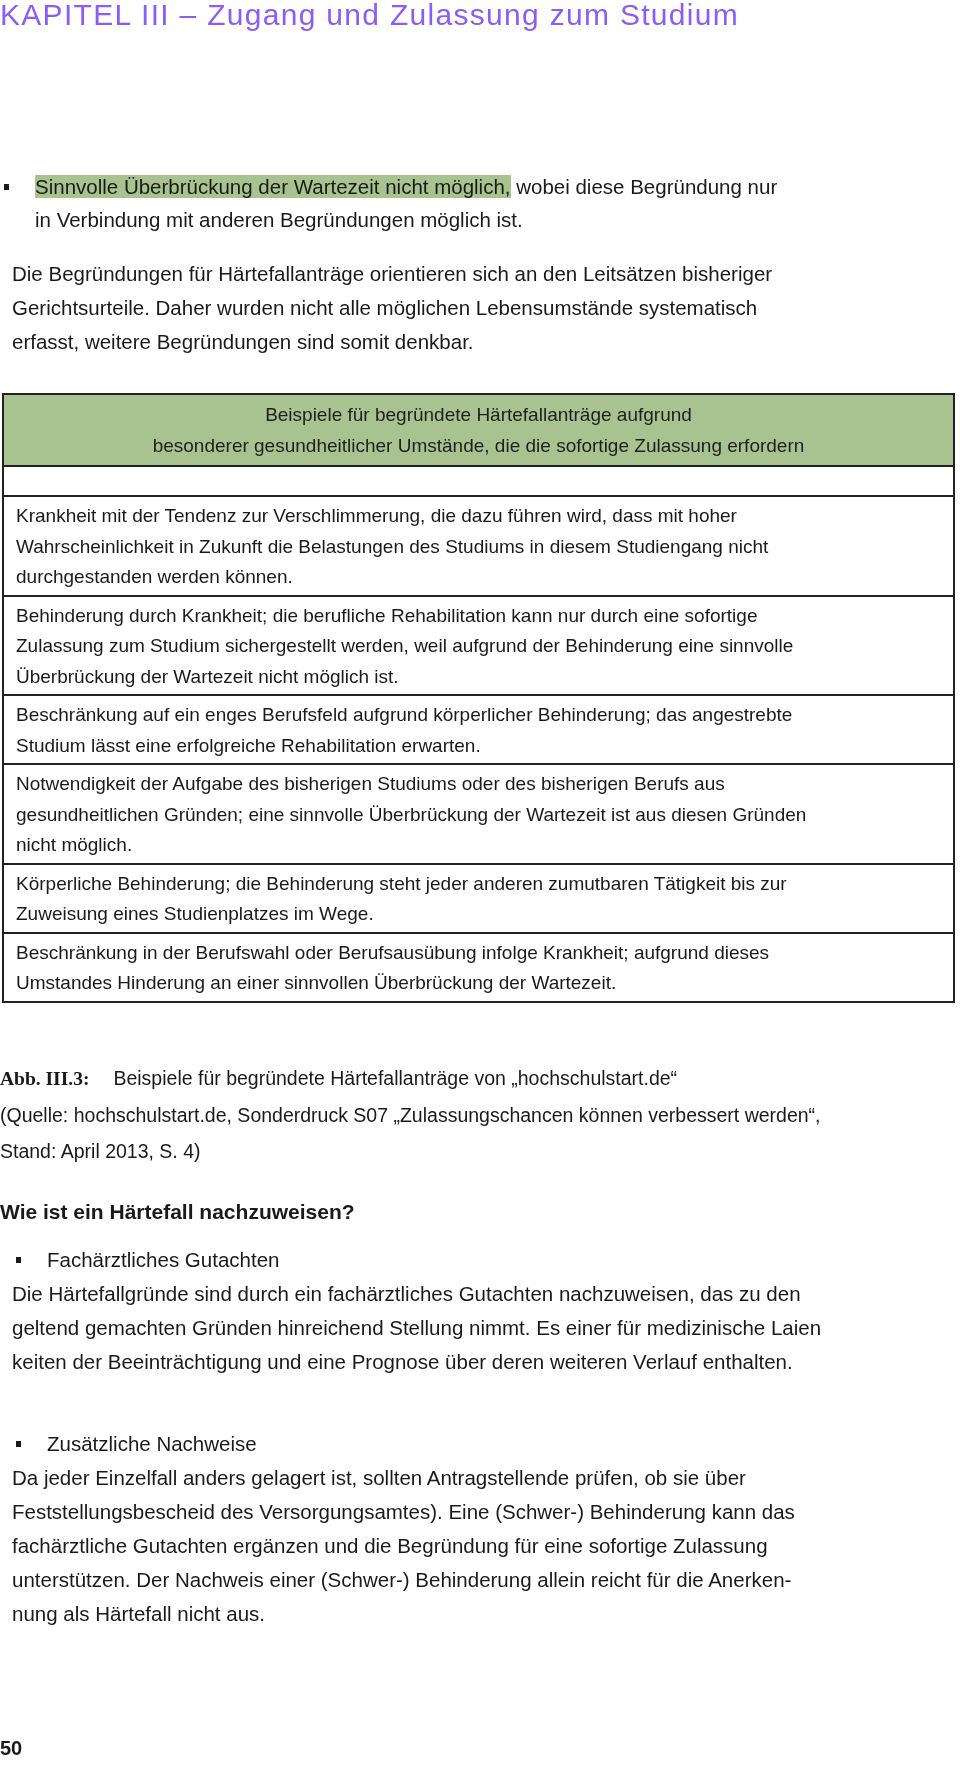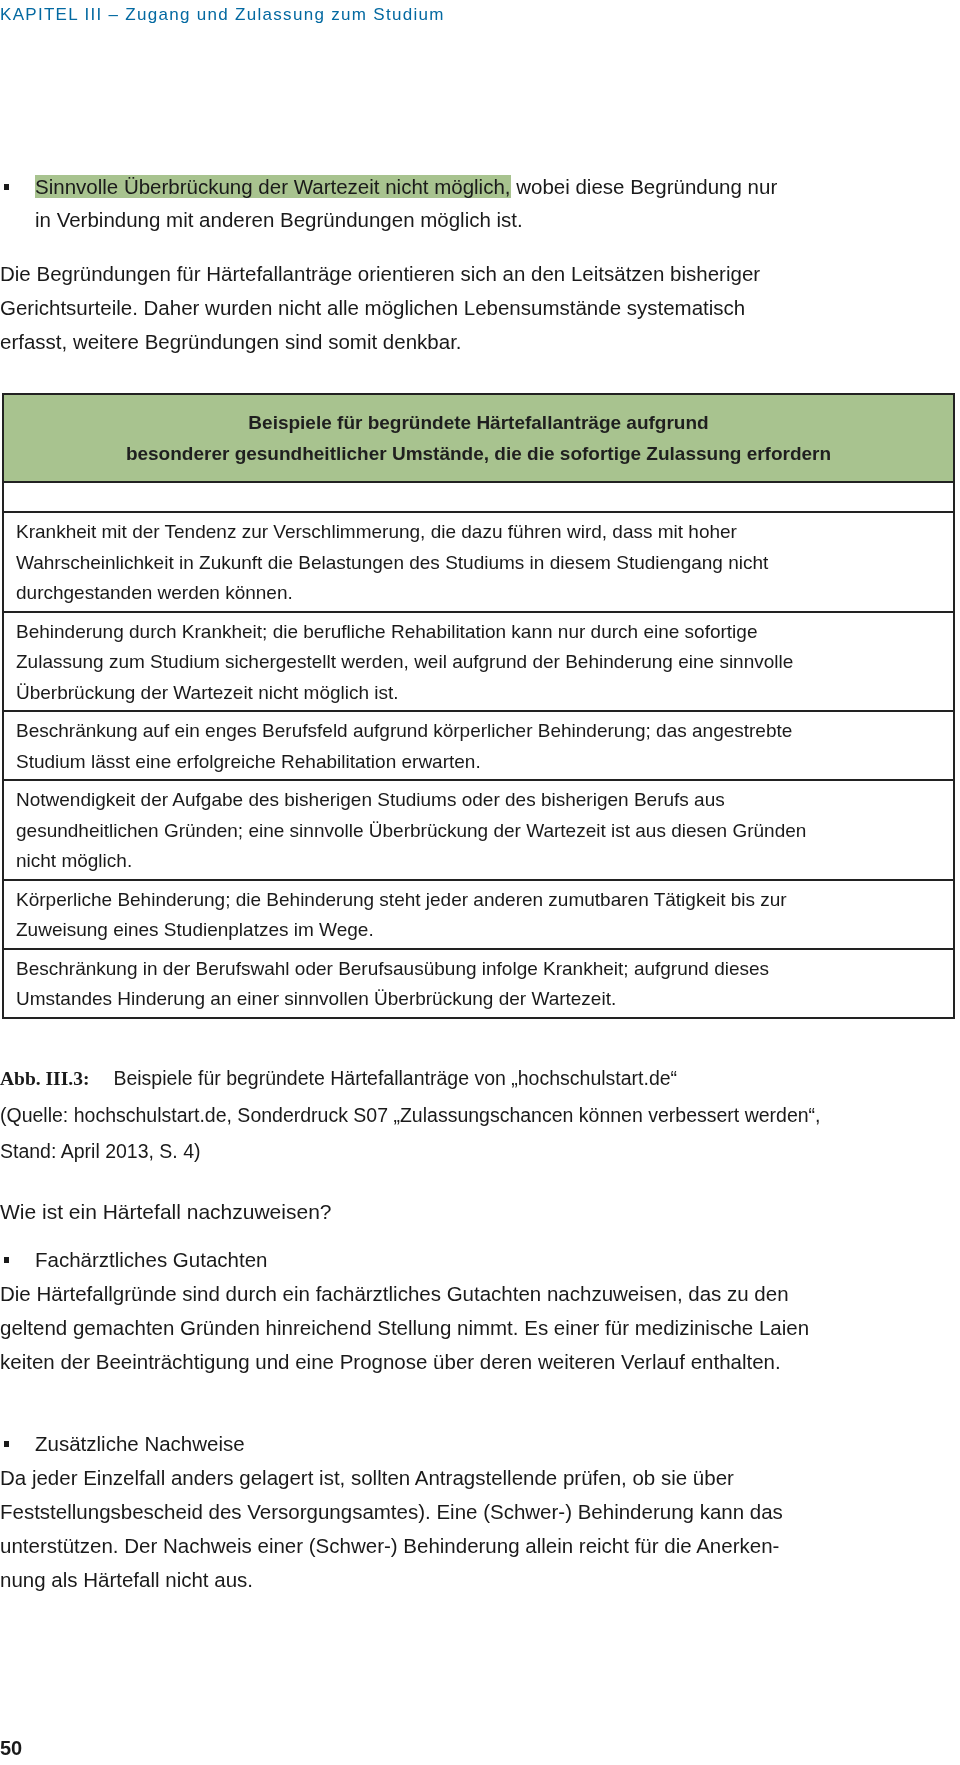--- a/index.html
+++ b/index.html
@@ -2,45 +2,45 @@
 <html><head>
 <meta charset="utf-8">
 <style>
   html, body { margin: 0; padding: 0; background: #ffffff; }
   body {
     width: 960px; height: 1765px; position: relative; overflow: hidden;
     font-family: "Liberation Sans", sans-serif; color: #1a1a1a;
   }
   .chapter-header {
     position: absolute; left: 0; top: 0;
-    font-size: 17px; letter-spacing: 1.3px; color: #0369a1; line-height: 30px;
+    font-size: 30px; letter-spacing: 1.3px; color: #8b5cf6; line-height: 30px;
   }
   .text { font-size: 20.5px; line-height: 34px; }
   .bullet-line { position: absolute; left: 0; }
   .bullet {
     display: inline-block; width: 5px; height: 6px; background: #1a1a1a;
     vertical-align: middle; margin-right: 26px; margin-left: 4px; position: relative; top: -2px;
   }
   .highlight { background: #a8c38f; }
-  .block { position: absolute; left: 0; width: 940px; }
+  .block { position: absolute; left: 12px; width: 940px; }
   table.examples {
     position: absolute; left: 2px; top: 393px; width: 953px;
     border-collapse: collapse; font-size: 19px;
   }
   table.examples td { border: 2px solid #222; padding: 0 12px; }
   .thead-cell {
-    background: #a8c38f; text-align: center; font-weight: bold;
-    line-height: 31px; padding: 12px 10px !important; height: 60px; color: #1f1f1f;
+    background: #a8c38f; text-align: center; font-weight: normal;
+    line-height: 31px; padding: 4px 10px !important; height: 60px; color: #1f1f1f;
   }
   .spacer-cell { height: 28px; }
   .row-cell { line-height: 30.5px; padding-top: 4px !important; padding-bottom: 2px !important; }
   .caption { position: absolute; left: 0; top: 1060px; font-size: 19.5px; line-height: 36px; }
   .caption .label { font-weight: bold; margin-right: 24px; font-family: Liberation Serif, serif; }
   .section-heading {
-    position: absolute; left: 0; top: 1197px; font-size: 21px; font-weight: normal; line-height: 30px;
+    position: absolute; left: 0; top: 1197px; font-size: 21px; font-weight: bold; line-height: 30px;
   }
   .page-number { position: absolute; left: 0; top: 1737px; font-size: 20px; font-weight: bold; }
 </style>
 </head>
 <body>
 
 <div class="chapter-header">KAPITEL III – Zugang und Zulassung zum Studium</div>
 
 <div class="bullet-line text" style="top:170px;">
   <span class="bullet"></span><span class="highlight">Sinnvolle Überbrückung der Wartezeit nicht möglich,</span><span> wobei diese Begründung nur</span>
@@ -118,17 +118,18 @@
   <div><span class="bullet"></span><span>Fachärztliches Gutachten</span></div>
   <div>Die Härtefallgründe sind durch ein fachärztliches Gutachten nachzuweisen, das zu den</div>
   <div>geltend gemachten Gründen hinreichend Stellung nimmt. Es einer für medizinische Laien</div>
   <div>keiten der Beeinträchtigung und eine Prognose über deren weiteren Verlauf enthalten.</div>
 </div>
 
 <div class="block text" style="top:1427px;">
   <div><span class="bullet"></span><span>Zusätzliche Nachweise</span></div>
   <div>Da jeder Einzelfall anders gelagert ist, sollten Antragstellende prüfen, ob sie über</div>
   <div>Feststellungsbescheid des Versorgungsamtes). Eine (Schwer-) Behinderung kann das</div>
+  <div>fachärztliche Gutachten ergänzen und die Begründung für eine sofortige Zulassung</div>
   <div>unterstützen. Der Nachweis einer (Schwer-) Behinderung allein reicht für die Anerken-</div>
   <div>nung als Härtefall nicht aus.</div>
 </div>
 
 <div class="page-number">50</div>
 
 </body></html>

